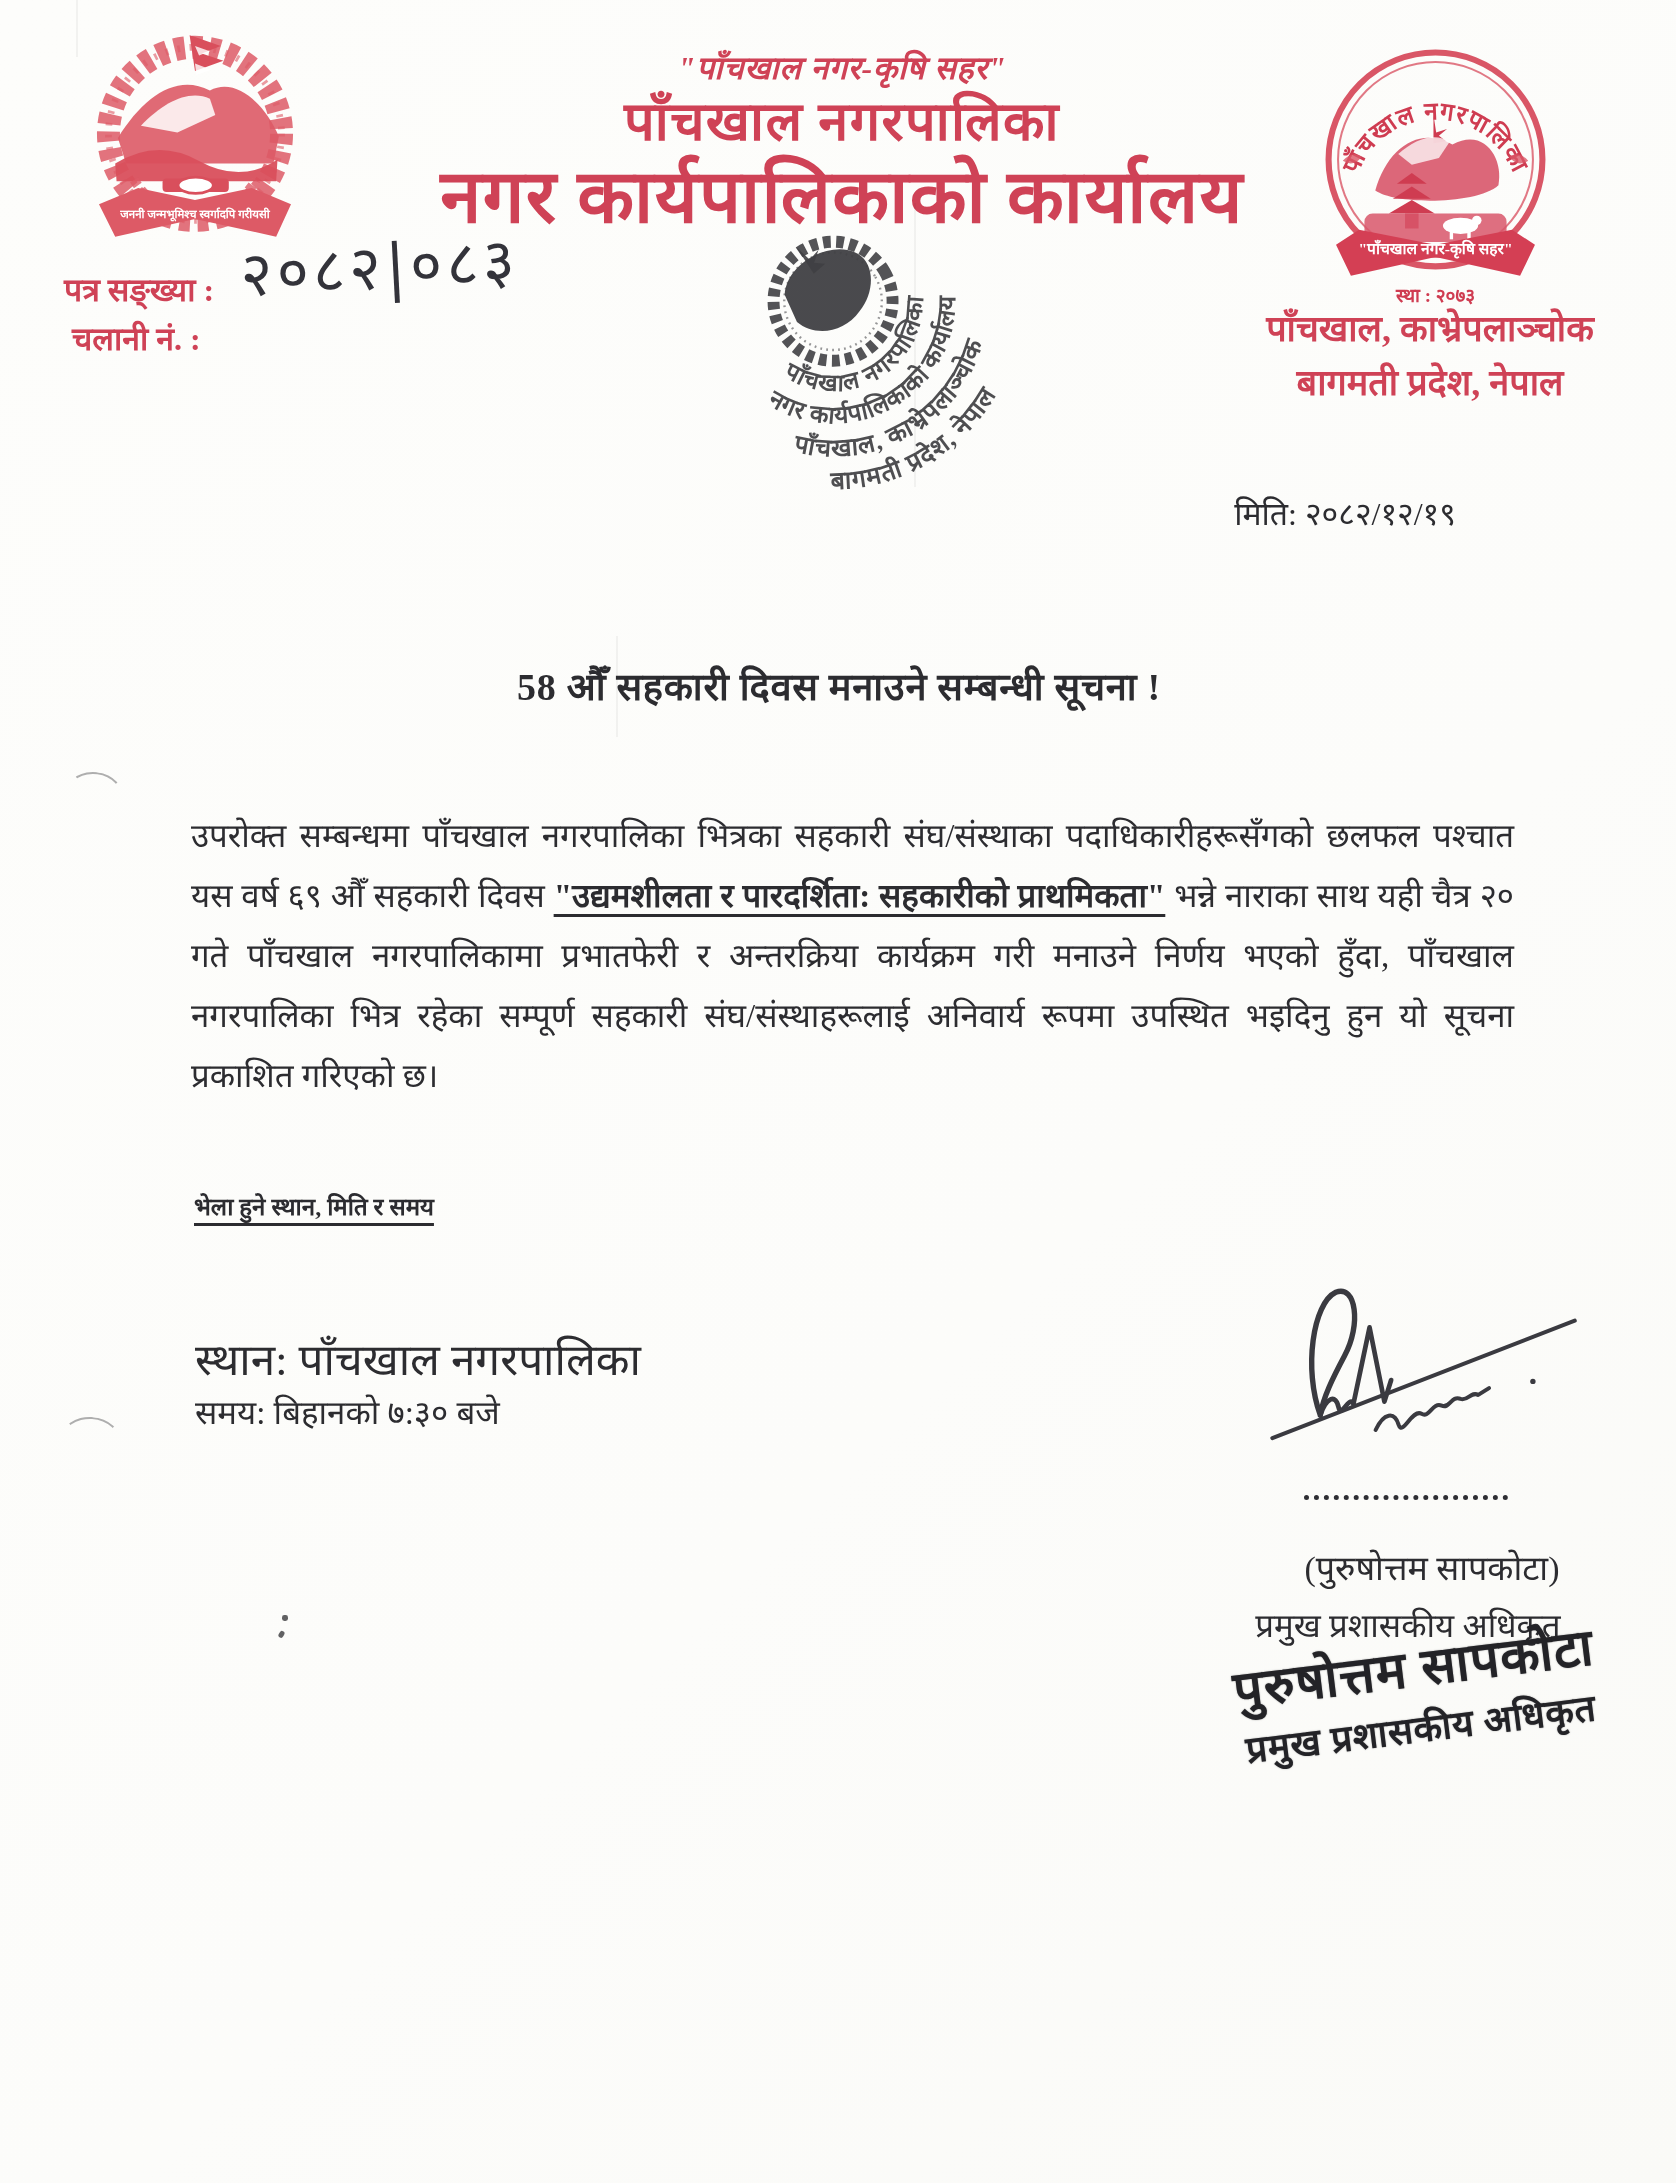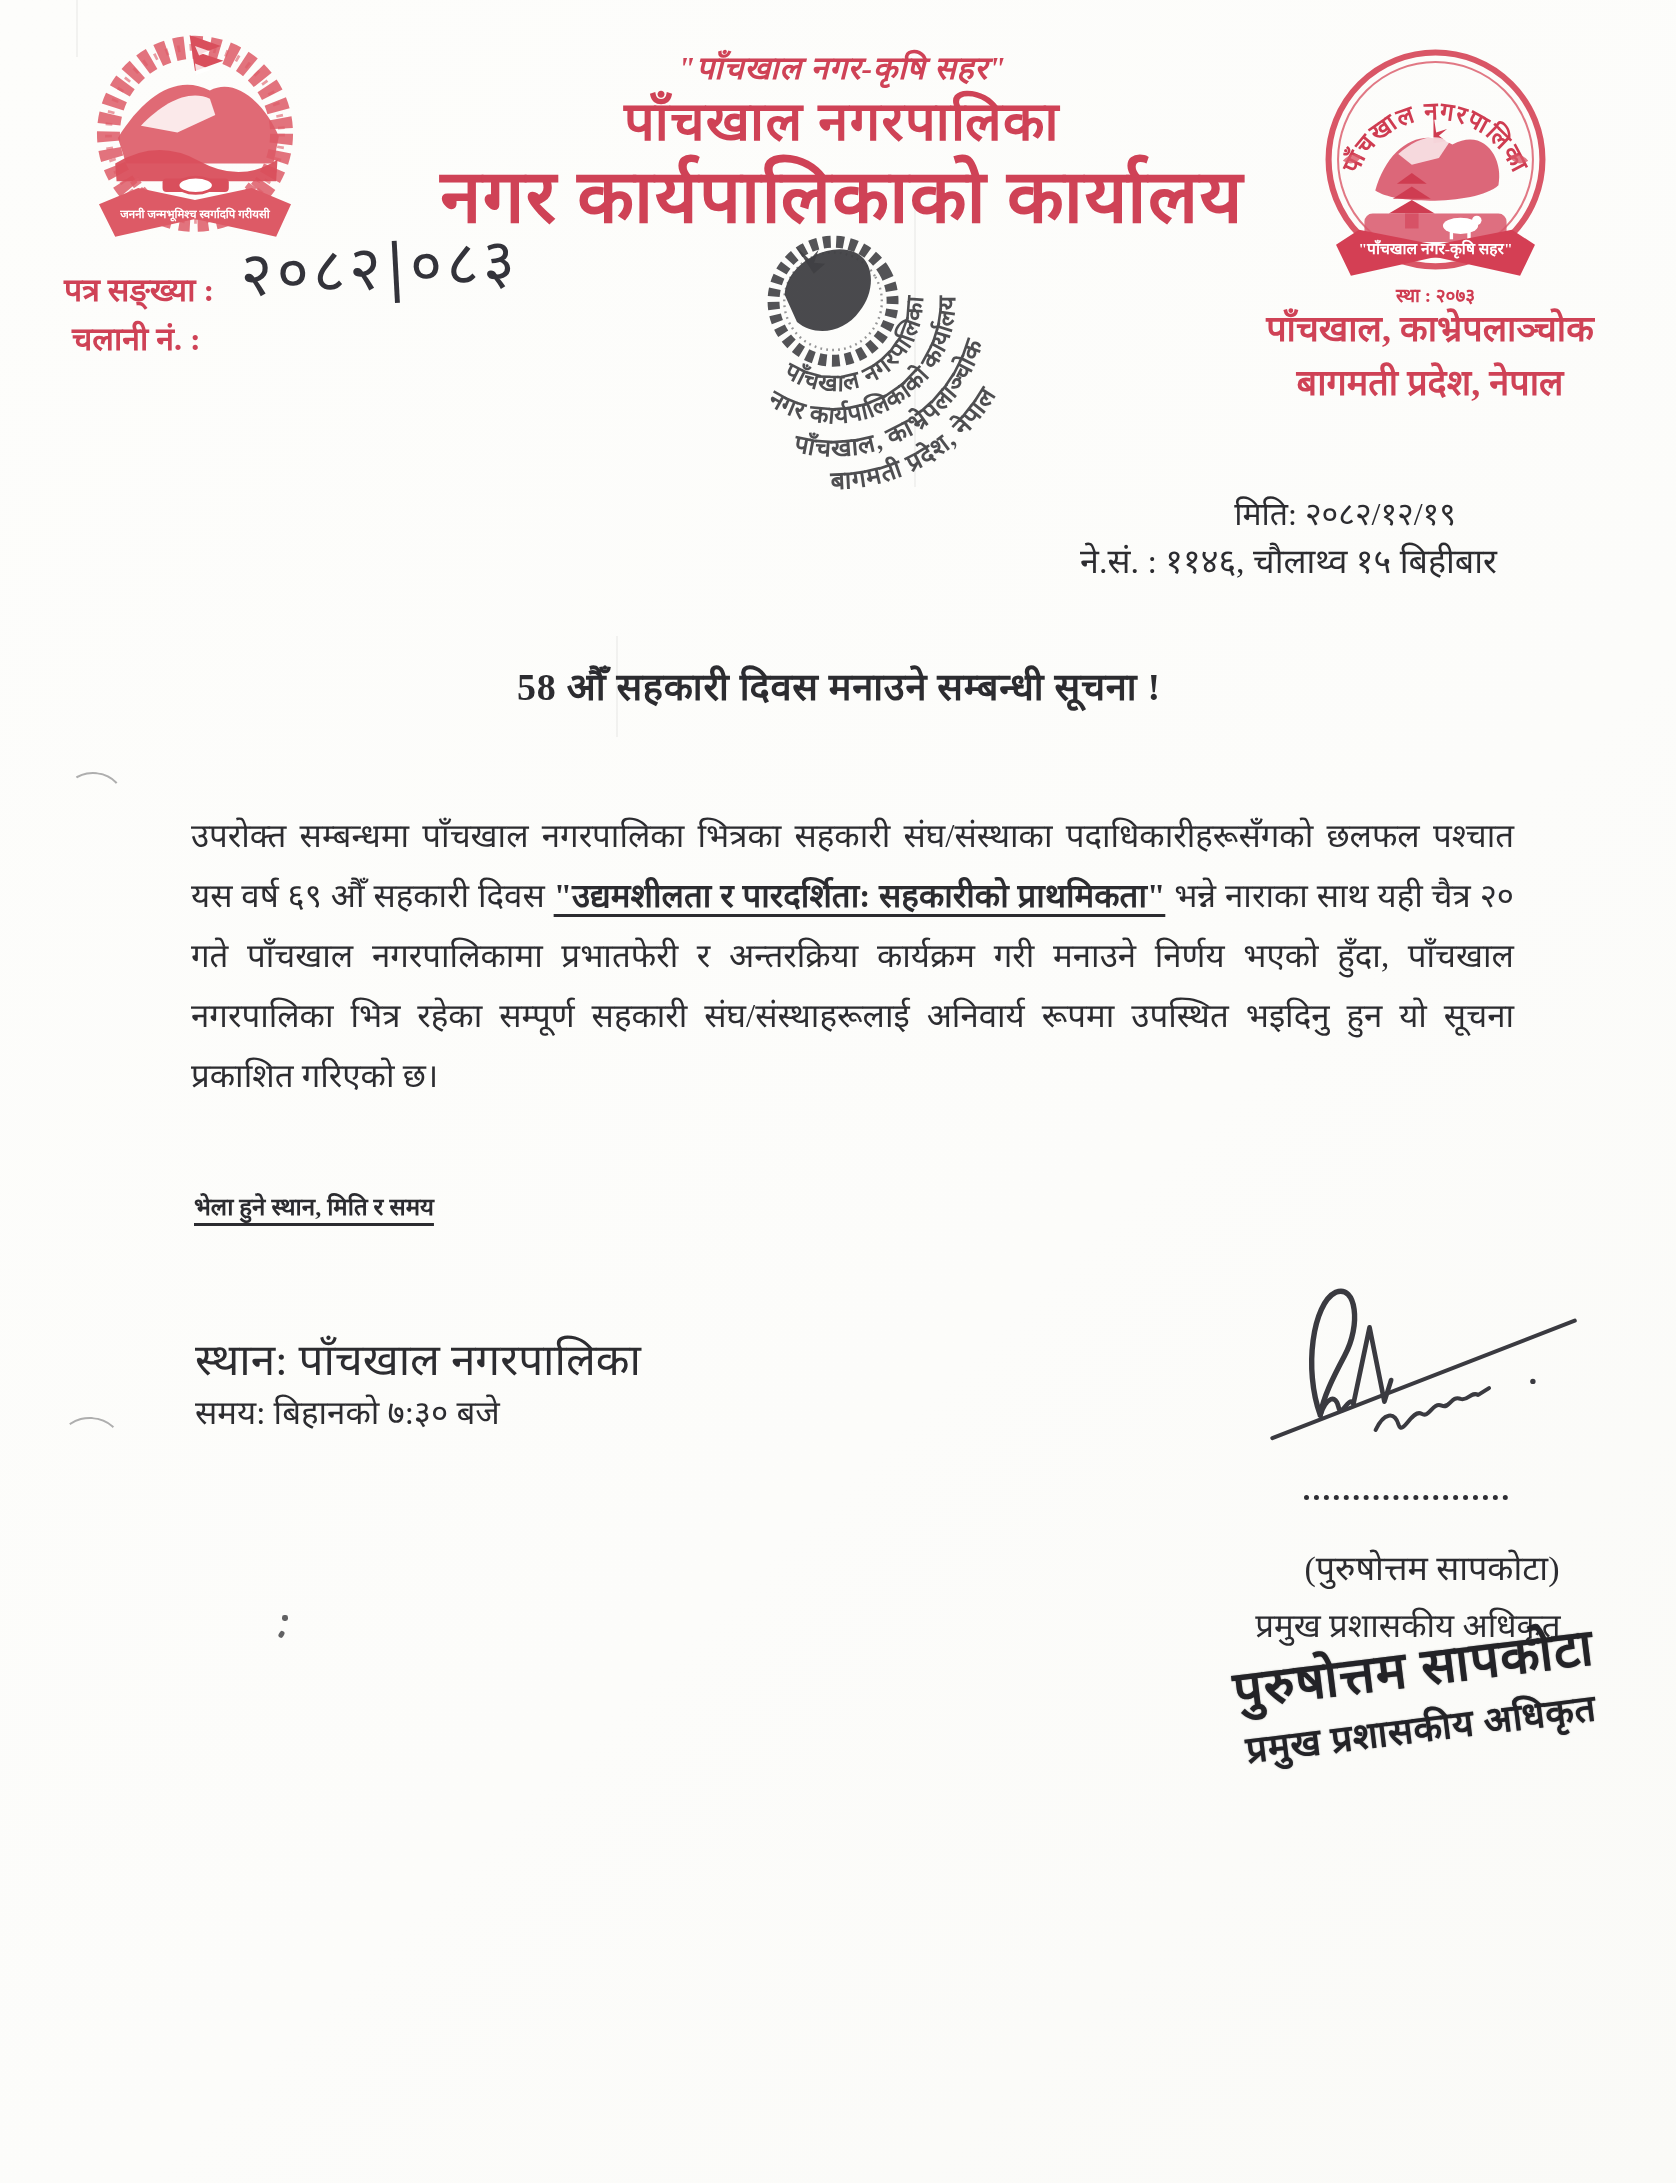--- a/index.html
+++ b/index.html
@@ -173,21 +173,20 @@
       <text font-size="42" font-weight="bold" letter-spacing="2" opacity=".92">
         <textPath href="#cs4" startOffset="50%" text-anchor="middle">बागमती प्रदेश, नेपाल</textPath>
       </text>
     </g>
   </svg>
 
   <div class="abs red center addr1">पाँचखाल, काभ्रेपलाञ्चोक</div>
   <div class="abs red center addr2">बागमती प्रदेश, नेपाल</div>
 
   <div class="abs center dateline">मिति: २०८२/१२/१९</div>
-  <div class="abs center nsline">ने.सं. : ११४६, चौलाथ्व १५ बिहीबार</div>
 
   <div class="abs center subject">58 औँ सहकारी दिवस मनाउने सम्बन्धी सूचना !</div>
 
   <div class="abs bodytext"><span>उपरोक्त सम्बन्धमा पाँचखाल नगरपालिका भित्रका सहकारी संघ/संस्थाका पदाधिकारीहरूसँगको छलफल पश्चात यस वर्ष ६९ औँ सहकारी दिवस </span><span class="quote">"उद्यमशीलता र पारदर्शिता: सहकारीको प्राथमिकता"</span><span> भन्ने नाराका साथ यही चैत्र २० गते पाँचखाल नगरपालिकामा प्रभातफेरी र अन्तरक्रिया कार्यक्रम गरी मनाउने निर्णय भएको हुँदा, पाँचखाल नगरपालिका भित्र रहेका सम्पूर्ण सहकारी संघ/संस्थाहरूलाई अनिवार्य रूपमा उपस्थित भइदिनु हुन यो सूचना प्रकाशित गरिएको छ।</span></div>
 
   <div class="abs meet-head">भेला हुने स्थान, मिति र समय</div>
   <div class="abs meet-venue">स्थान: पाँचखाल नगरपालिका</div>
   <div class="abs meet-time">समय: बिहानको ७:३० बजे</div>
 
   <svg class="abs" style="top:1268px;left:1210px" width="392" height="189" viewBox="0 0 580 280">

